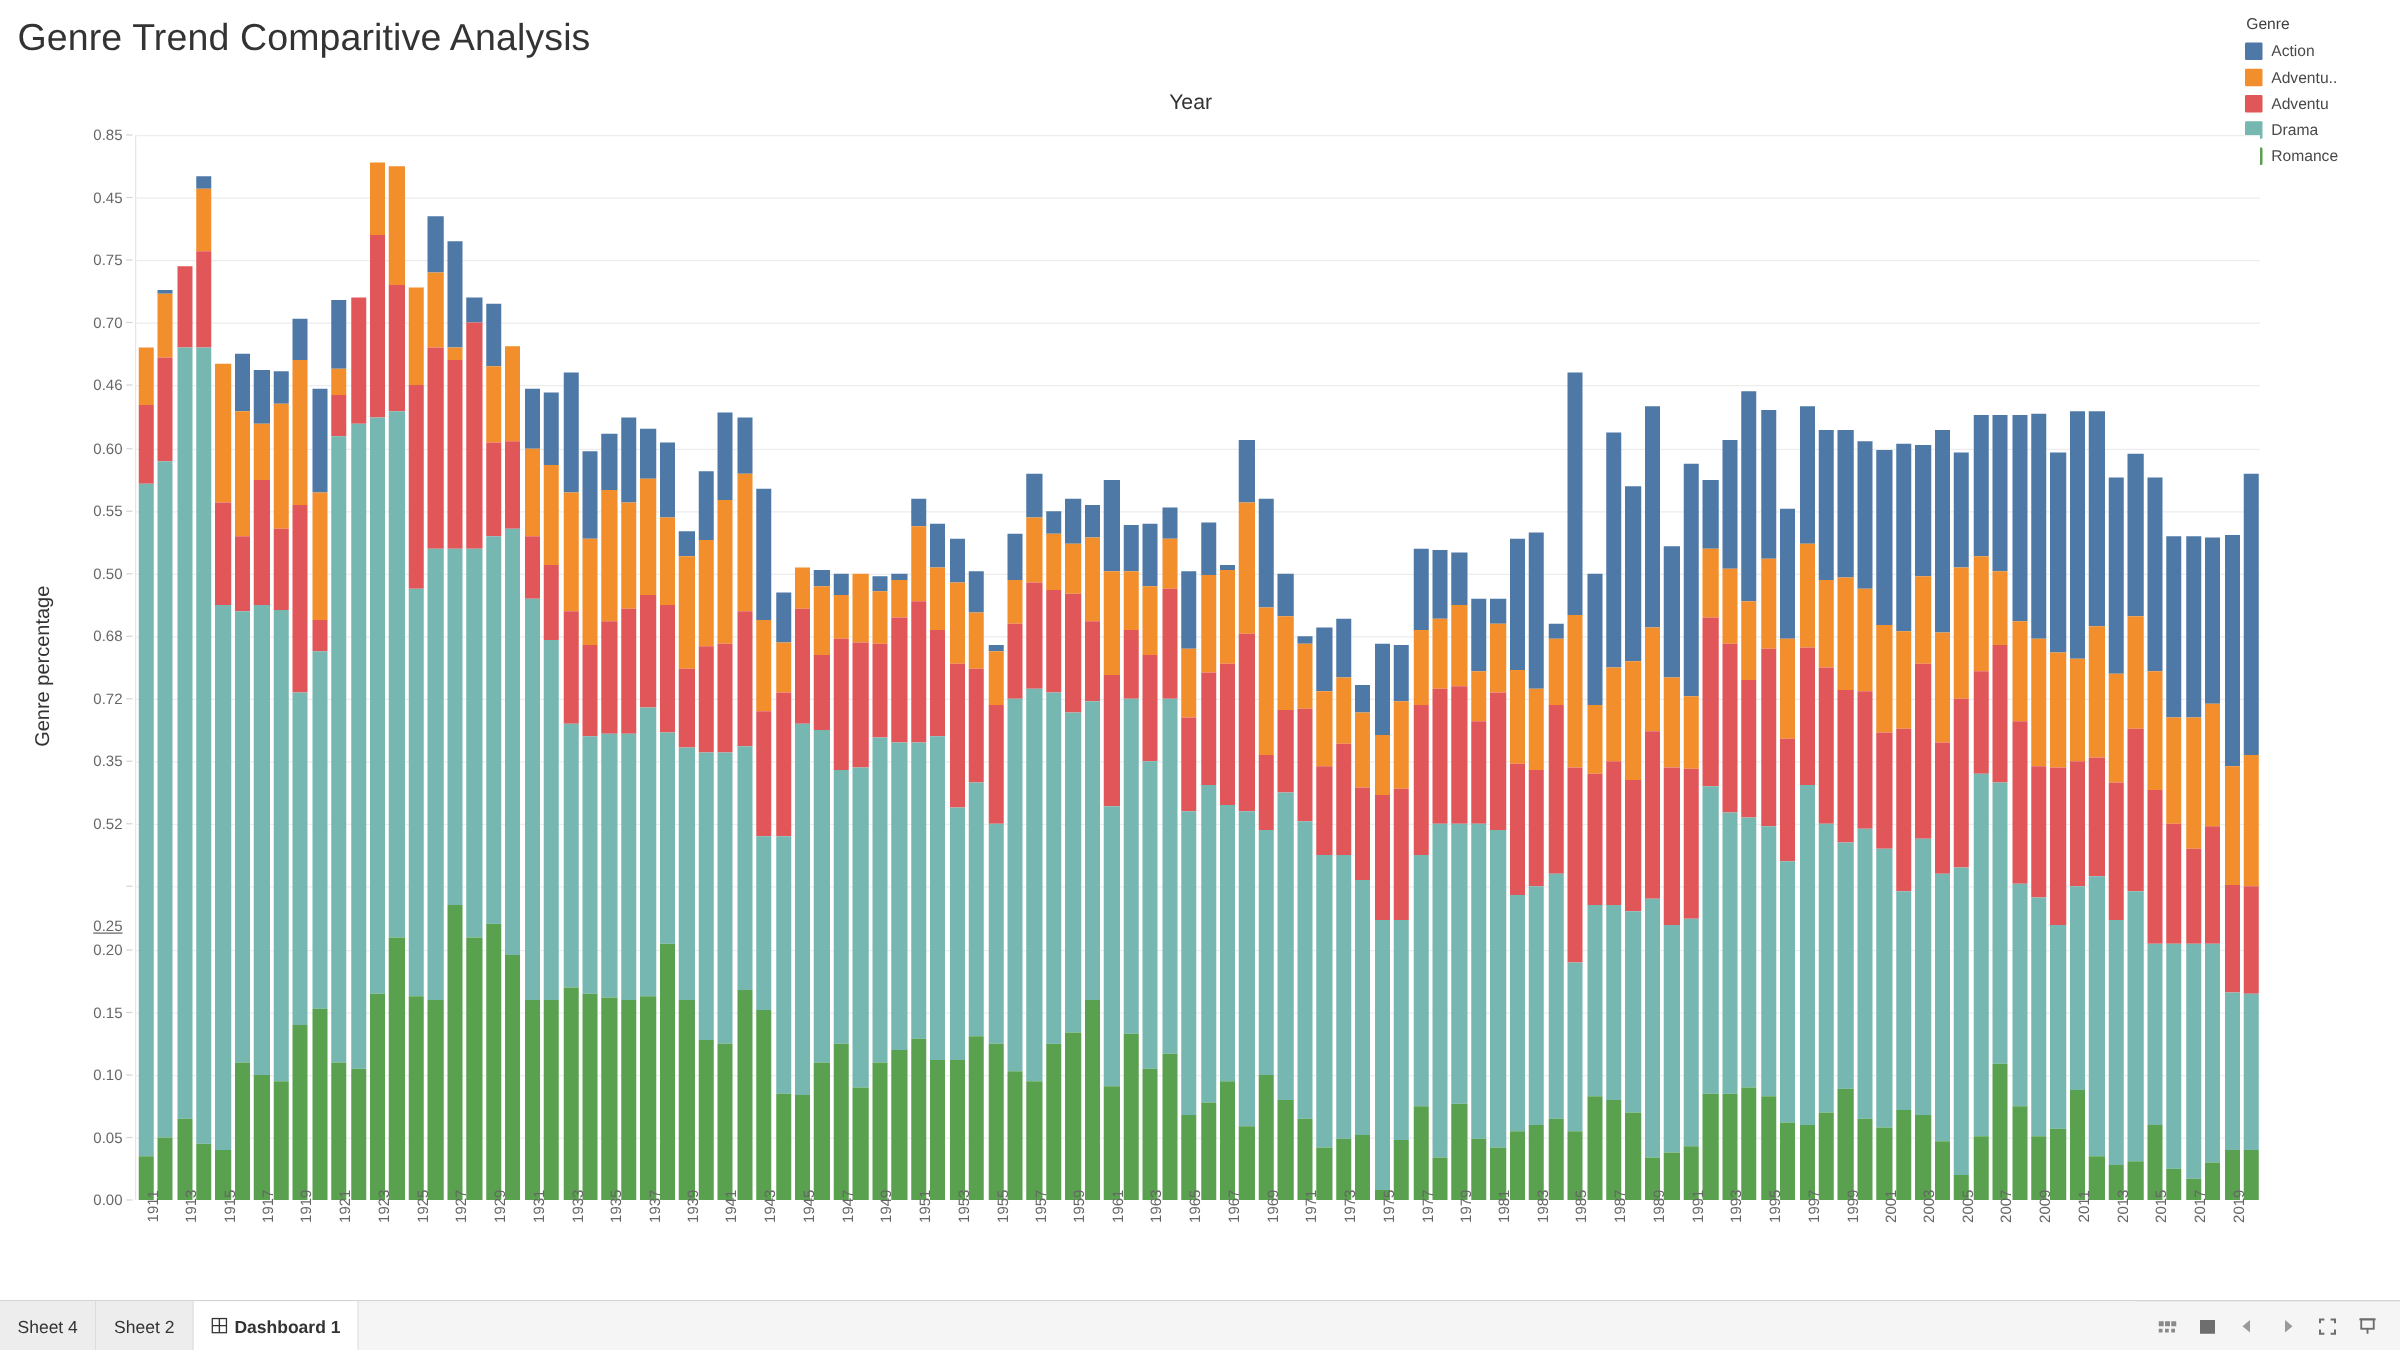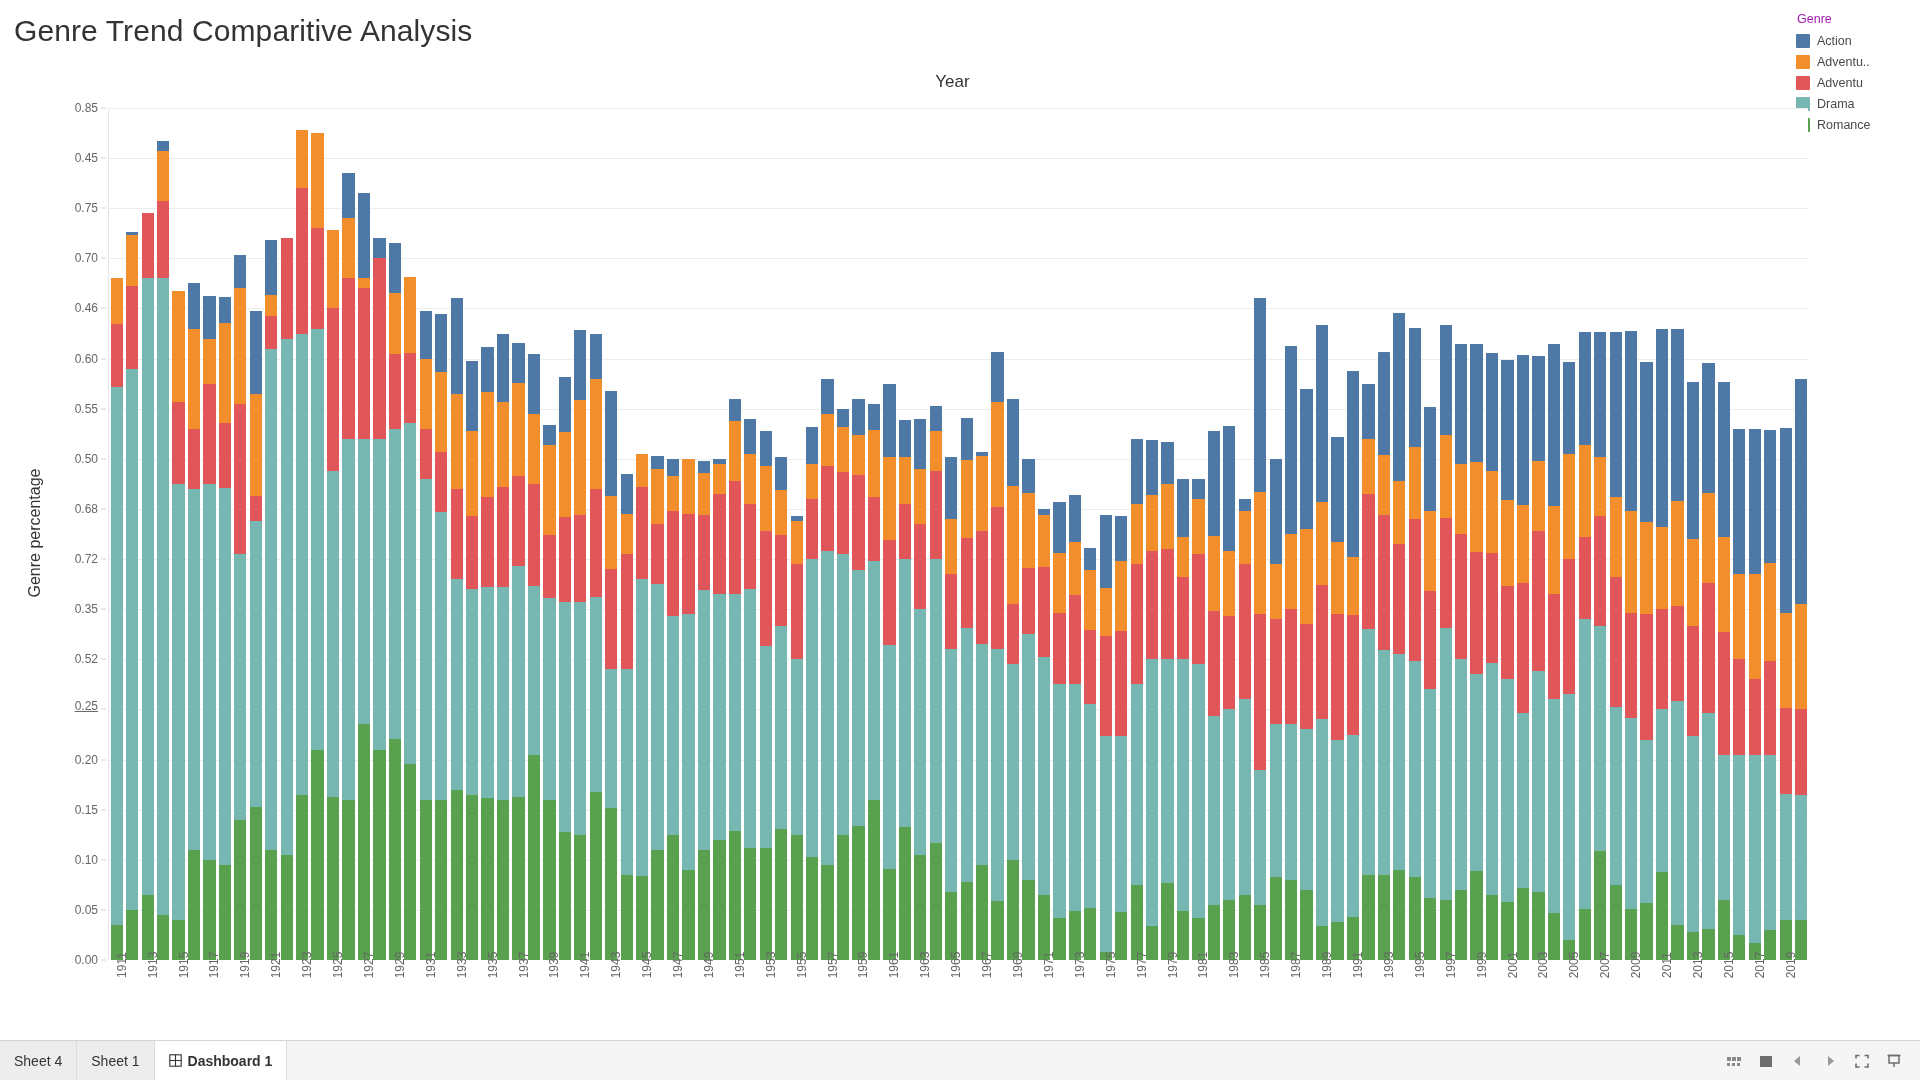--- a/index.html
+++ b/index.html
@@ -36,21 +36,21 @@
   }
 
   
   #legend {
     position: absolute;
     right: 4px; top: 12px;
     width: 120px;
   }
   #legend-title {
     font-size: 12.5px;
-    color: #a21caf;
+    color: #404040;
     margin-bottom: 4px;
     padding-left: 1px;
   }
   .legend-row {
     display: flex;
     align-items: center;
     height: 21px;
   }
   .legend-swatch {
     width: 14px; height: 14px;
@@ -269,21 +269,21 @@
           <div class="ytick" style="top: 852px;">0.00</div>
           <div class="ytick-mark" style="top: 852px;"></div>
           <div class="ytick" style="top: 801.882px;">0.05</div>
           <div class="ytick-mark" style="top: 801.882px;"></div>
           <div class="ytick" style="top: 751.765px;">0.10</div>
           <div class="ytick-mark" style="top: 751.765px;"></div>
           <div class="ytick" style="top: 701.647px;">0.15</div>
           <div class="ytick-mark" style="top: 701.647px;"></div>
           <div class="ytick" style="top: 651.529px;">0.20</div>
           <div class="ytick-mark" style="top: 651.529px;"></div>
-          <div class="ytick" style="top: 598px; text-decoration: underline;">0.25</div>
+          <div class="ytick" style="top: 633px; text-decoration: underline;">0.25</div>
           <div class="ytick-mark" style="top: 601.412px;"></div>
           <div class="ytick" style="top: 551.294px;">0.52</div>
           <div class="ytick-mark" style="top: 551.294px;"></div>
           <div class="ytick" style="top: 501.176px;">0.35</div>
           <div class="ytick-mark" style="top: 501.176px;"></div>
           <div class="ytick" style="top: 451.059px;">0.72</div>
           <div class="ytick-mark" style="top: 451.059px;"></div>
           <div class="ytick" style="top: 400.941px;">0.68</div>
           <div class="ytick-mark" style="top: 400.941px;"></div>
           <div class="ytick" style="top: 350.824px;">0.50</div>
@@ -1309,21 +1309,21 @@
       </div>
 
   </div>
 
   <div id="statusbar">
     <div id="tabs-area" style="display:flex;">
         <div class="tab">
           <span>Sheet 4</span>
         </div>
         <div class="tab">
-          <span>Sheet 1</span>
+          <span>Sheet 2</span>
         </div>
         <div class="tab active">
           <span style="display: inline-flex;">
             <svg width="13" height="13" viewBox="0 0 13 13" fill="none" stroke="#333" stroke-width="1.1">
               <rect x="0.8" y="0.8" width="11.4" height="11.4"></rect>
               <path d="M6.5 0.8v11.4M0.8 6.5h11.4"></path>
             </svg>
           </span>
           <span>Dashboard 1</span>
         </div>

